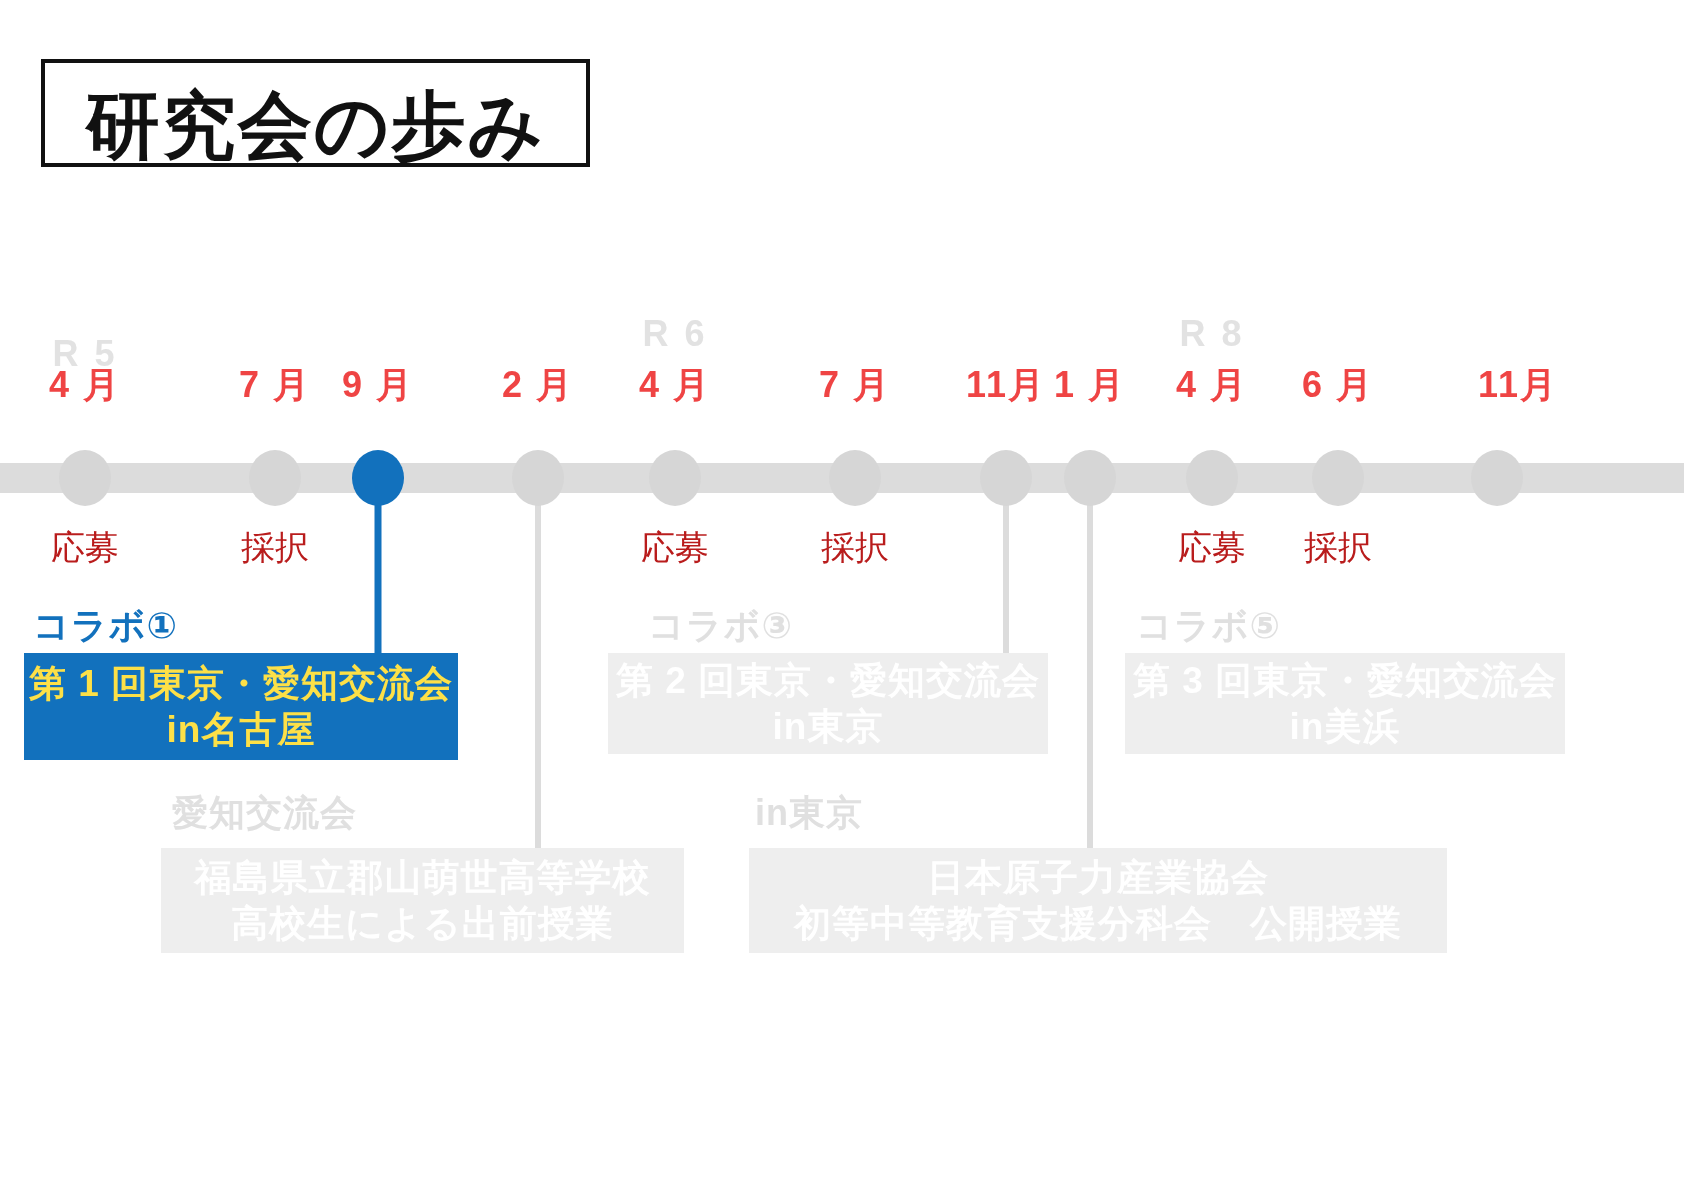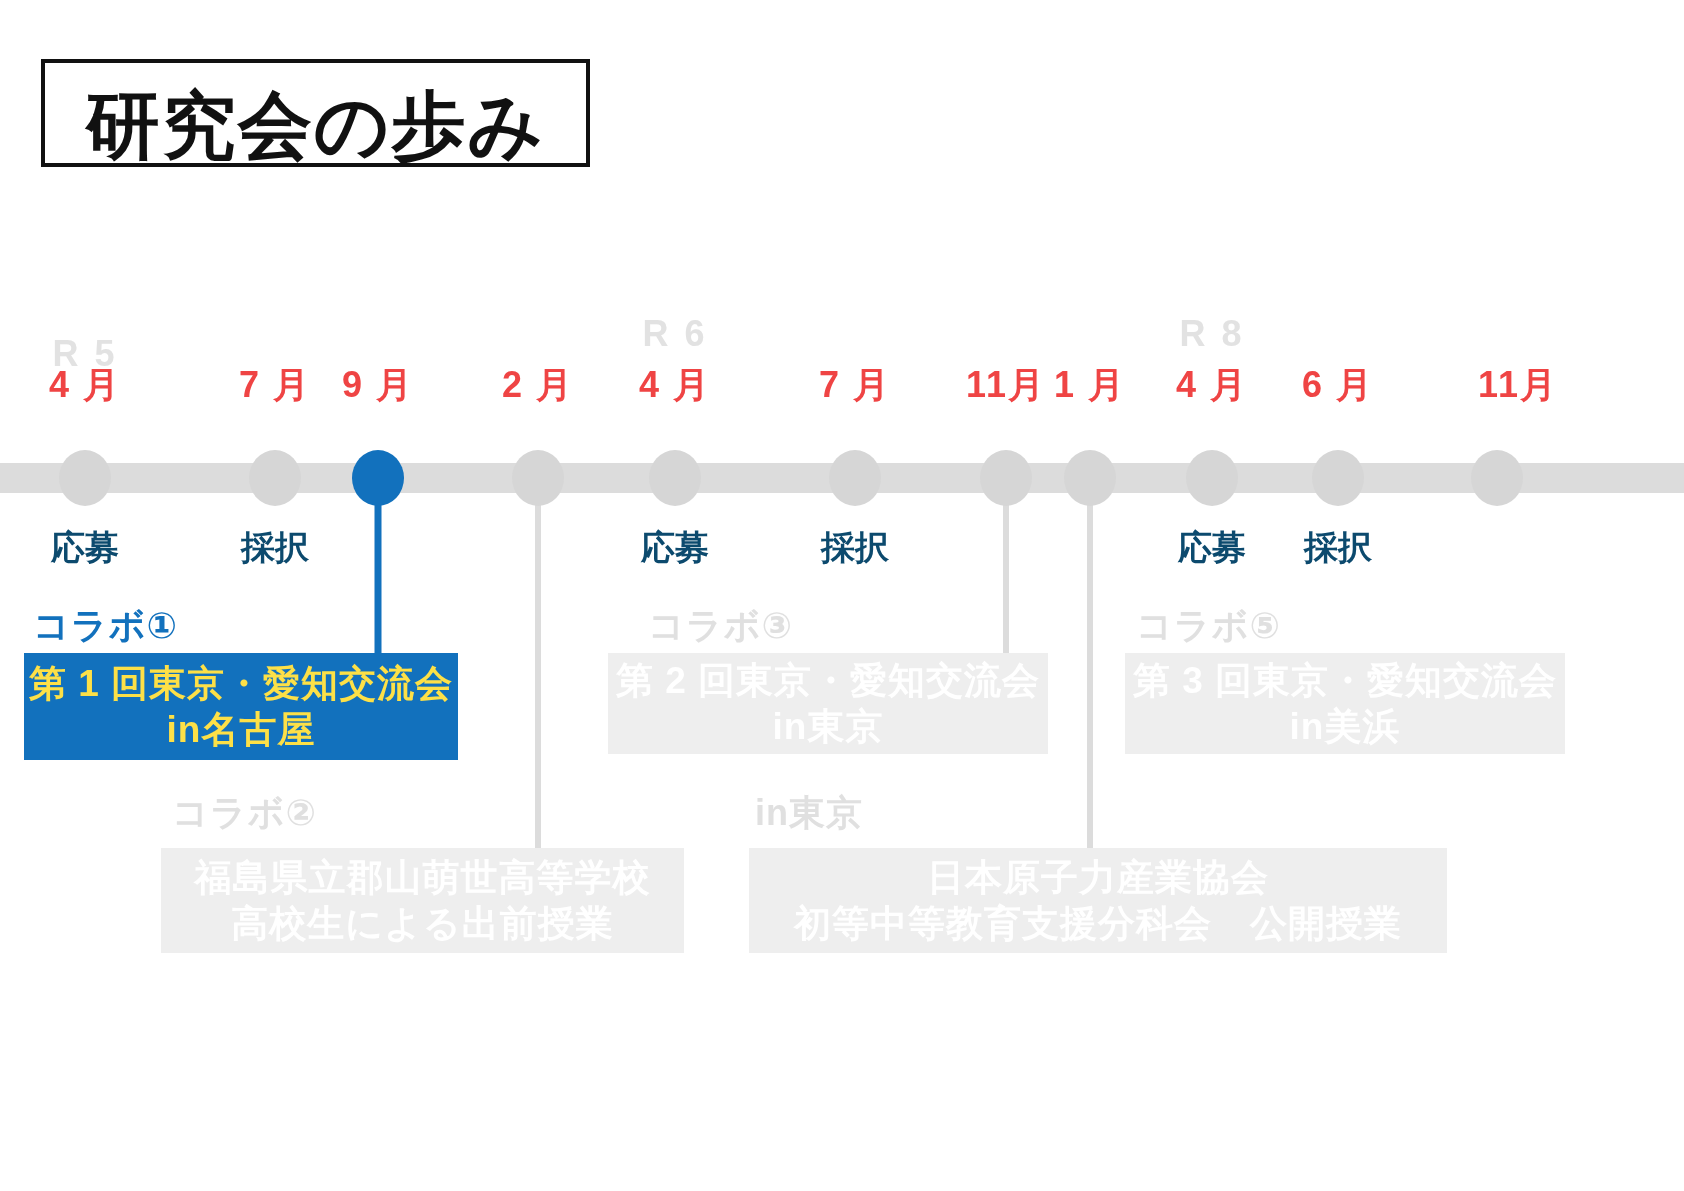--- a/index.html
+++ b/index.html
@@ -82,22 +82,22 @@
     letter-spacing: 2px;
     white-space: nowrap;
     transform: translateX(-50%);
     top: 361px;
   }
 
   
   .stage-label {
     position: absolute;
     font-size: 34px;
-    font-weight: bold;
-    color: #0c4a6e;
+    font-weight: normal;
+    color: #b91c1c;
     white-space: nowrap;
     transform: translateX(-50%);
     top: 525px;
   }
 
   
   .stem {
     position: absolute;
     width: 6px;
     background: #dcdcdc;
@@ -209,21 +209,21 @@
       <div class="stage-label" style="left: 675px;">応募</div>
       <div class="stage-label" style="left: 855px;">採択</div>
       <div class="stage-label" style="left: 1212px;">応募</div>
       <div class="stage-label" style="left: 1338px;">採択</div>
     </div>
 
   <div id="collab-layer">
       <div class="collab-tag active" style="left: 33px; top: 602px;">コラボ①</div>
       <div class="collab-tag" style="left: 648px; top: 602px;">コラボ③</div>
       <div class="collab-tag" style="left: 1136px; top: 602px;">コラボ⑤</div>
-      <div class="collab-tag" style="left: 172px; top: 789px;">コラボ②</div>
+      <div class="collab-tag" style="left: 172px; top: 789px;">愛知交流会</div>
       <div class="collab-tag" style="left: 755px; top: 789px;">in東京</div>
     </div>
 
   <div id="event-layer">
       <div class="event-box active" style="left: 24px; top: 653px; width: 434px; height: 107px;">
         <div class="event-line">第 1 回東京・愛知交流会</div>
         <div class="event-line">in名古屋</div>
       </div>
       <div class="event-box" style="left: 608px; top: 653px; width: 440px; height: 101px;">
         <div class="event-line">第 2 回東京・愛知交流会</div>

